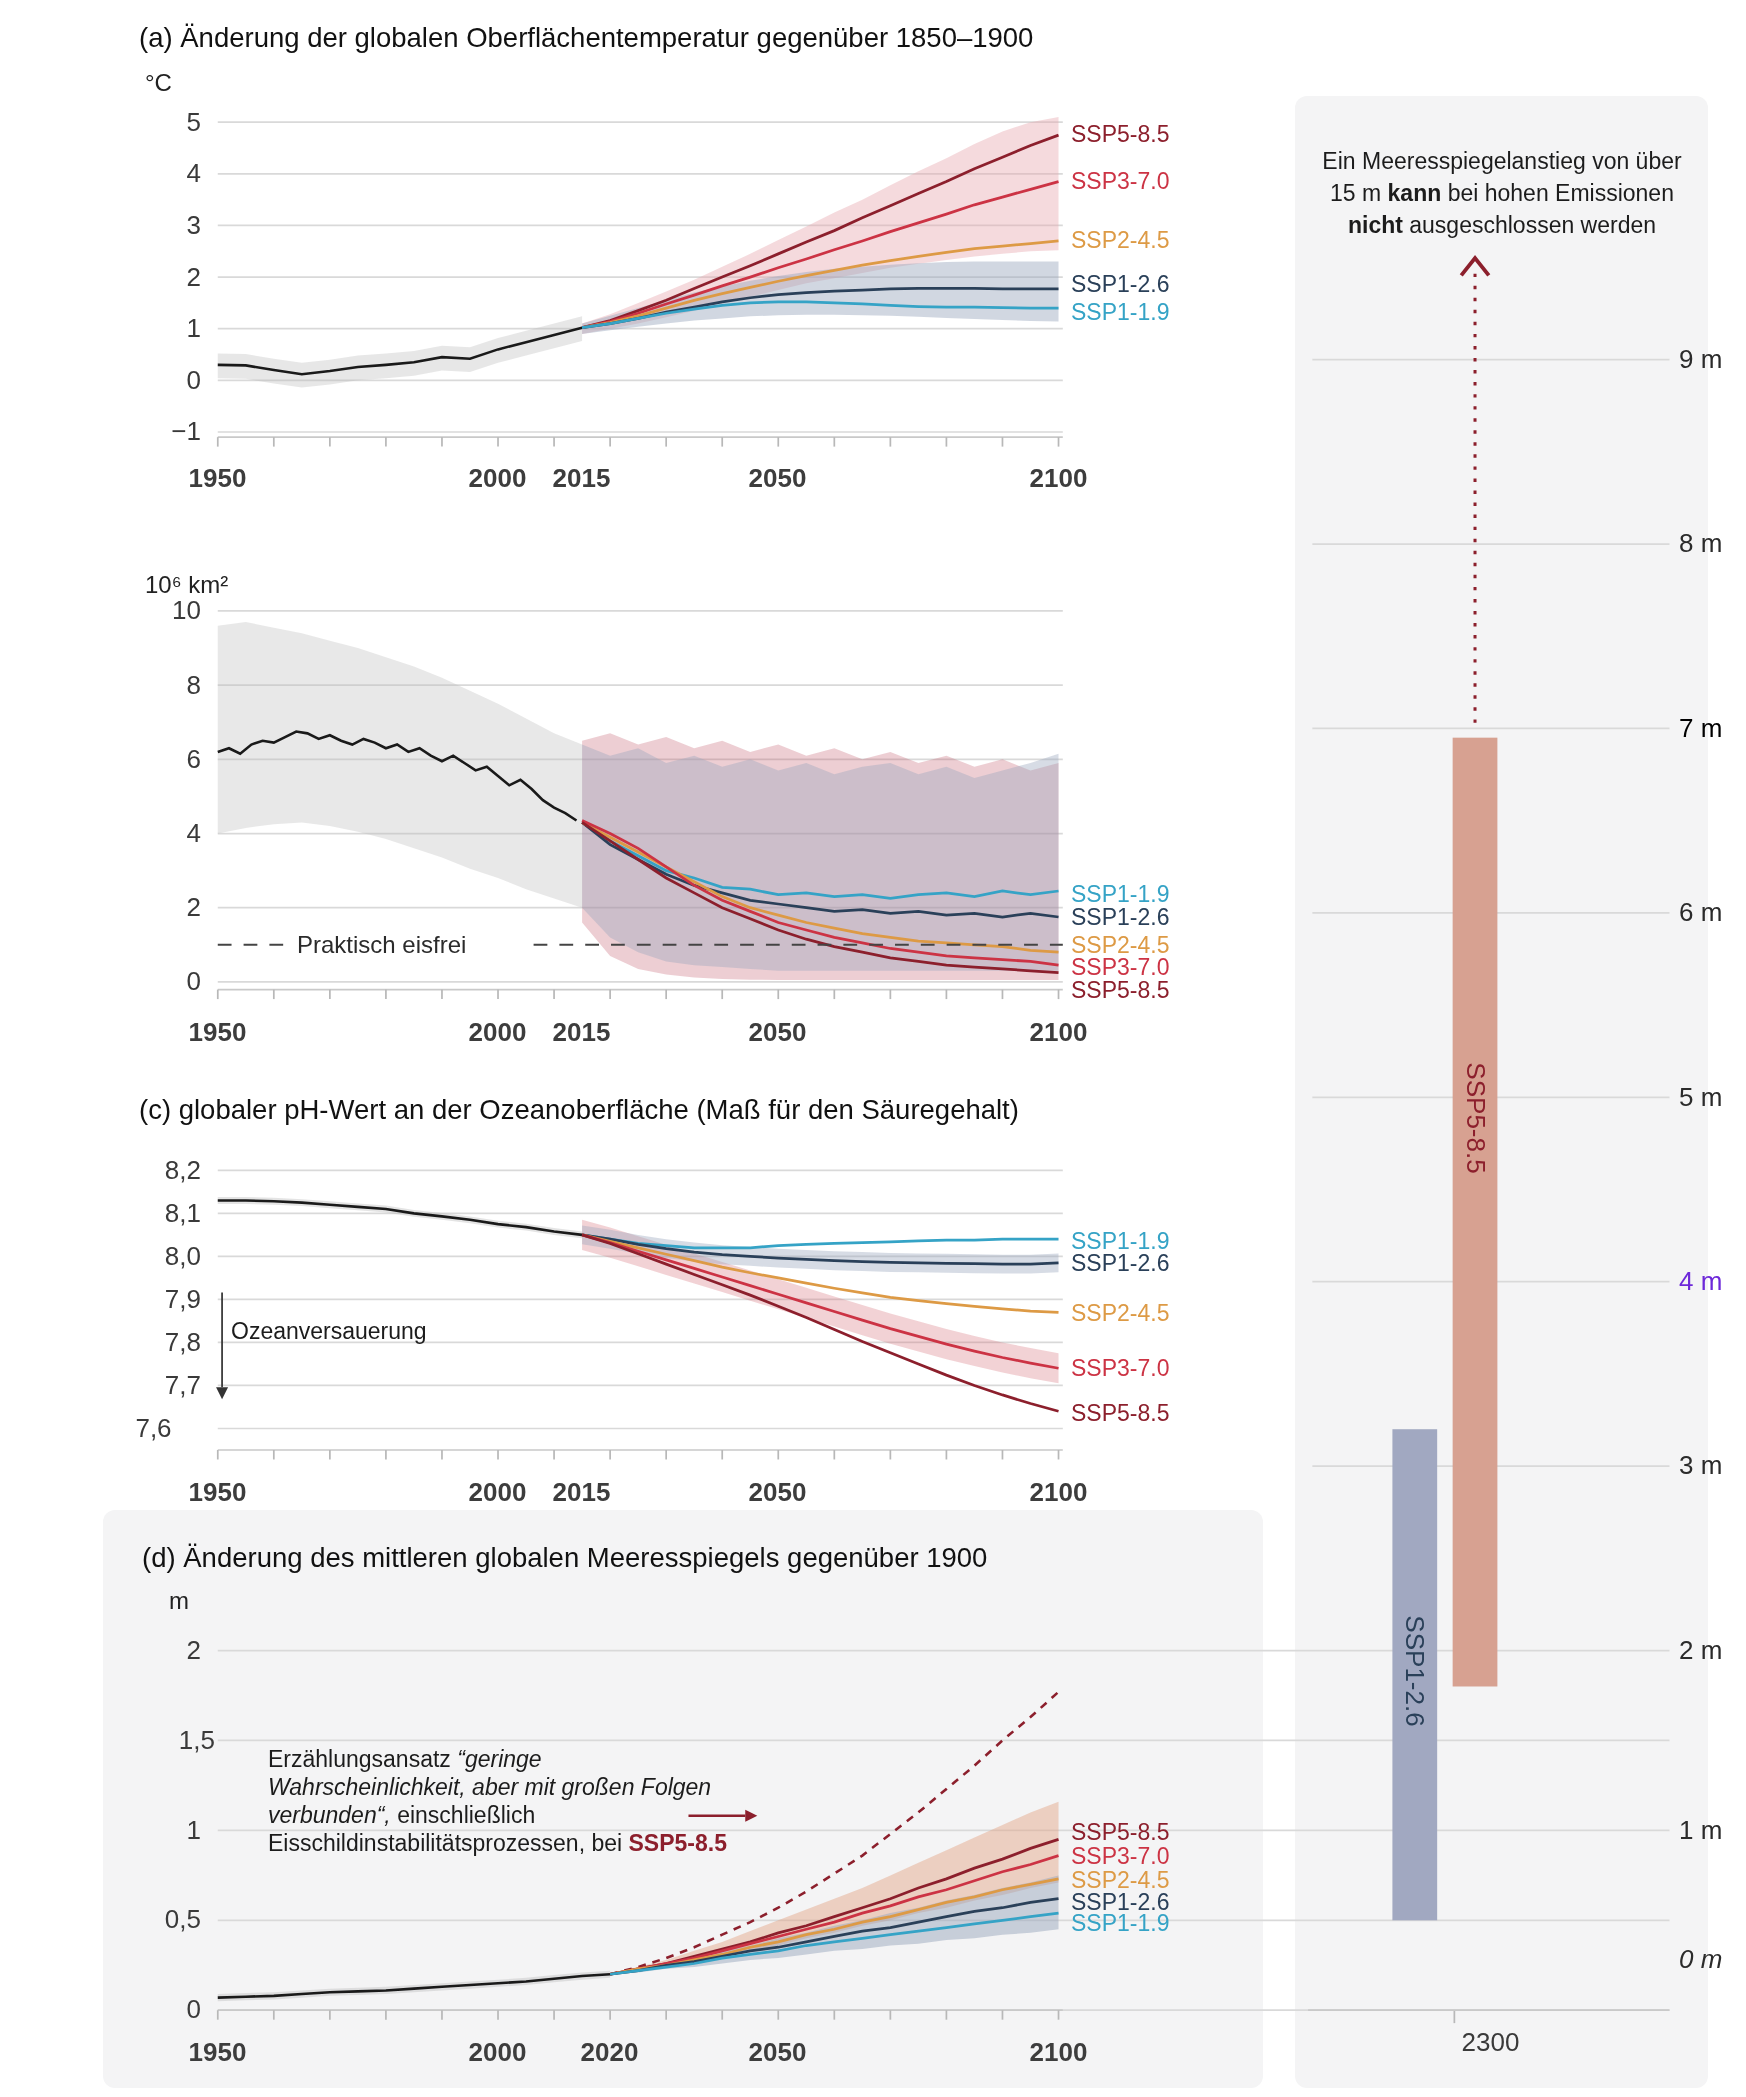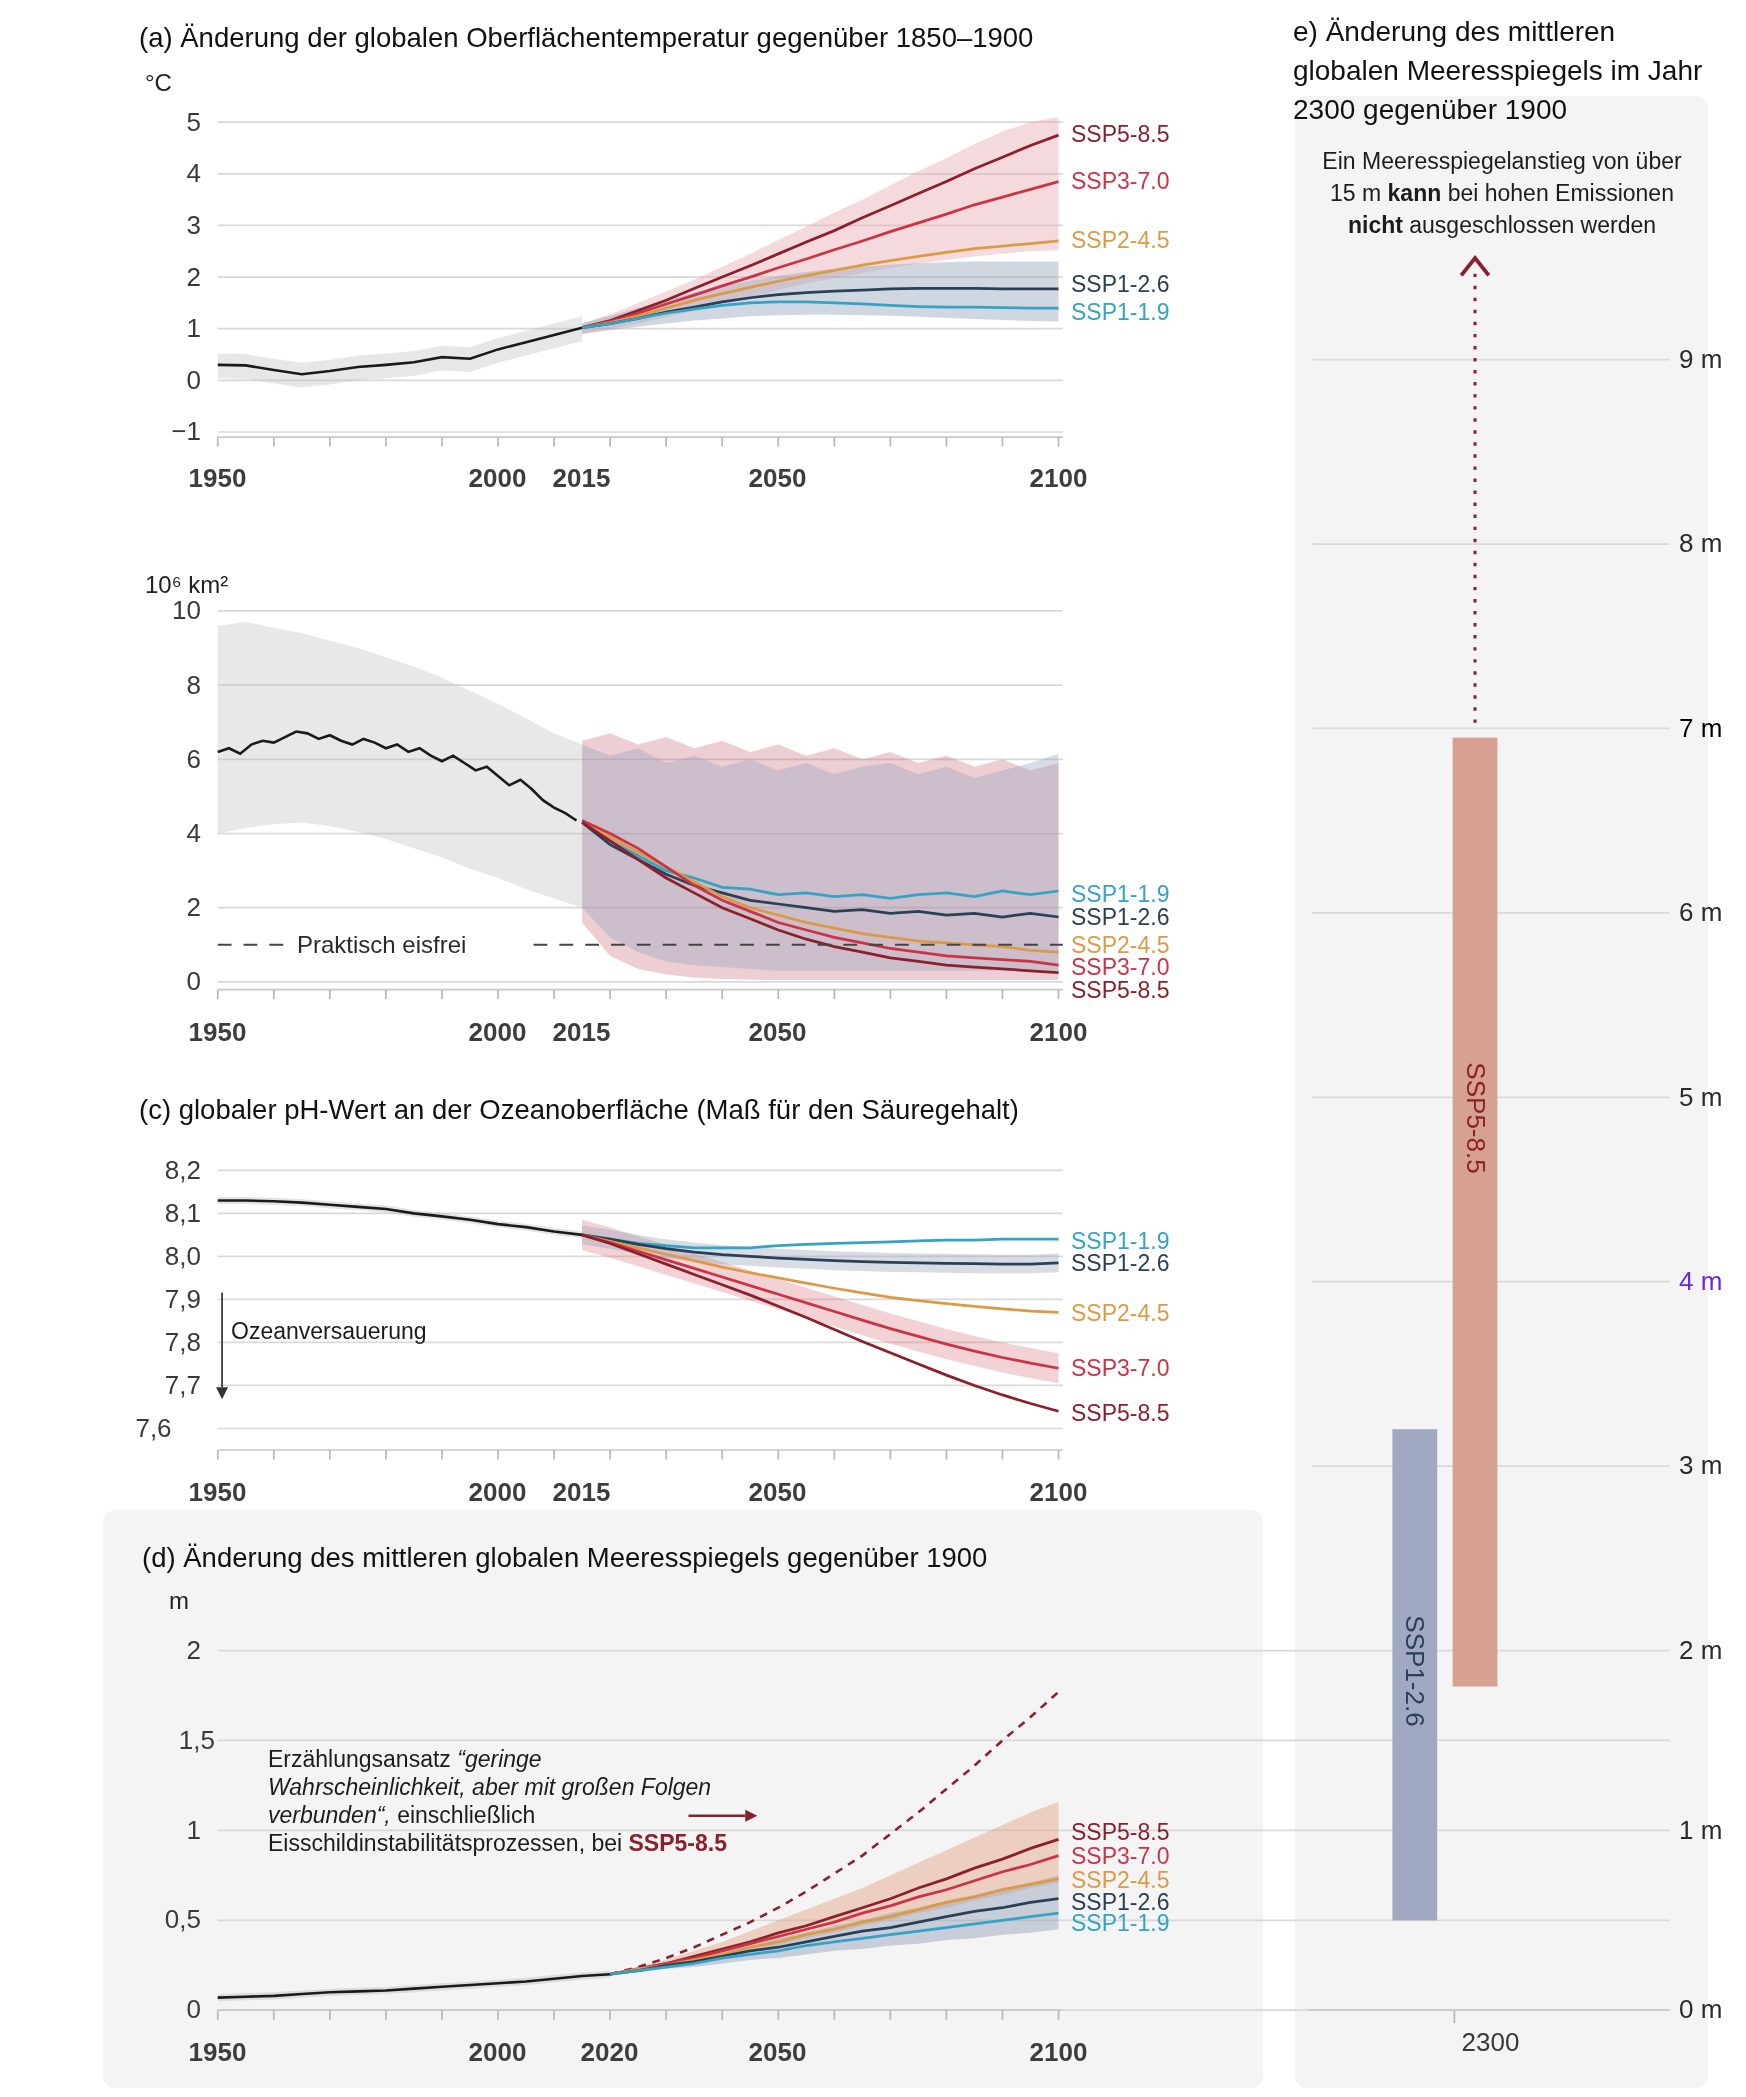--- a/index.html
+++ b/index.html
@@ -185,21 +185,20 @@
     <div class="t title" style="left:139px;top:22.4px;">(a) Änderung der globalen Oberflächentemperatur gegenüber 1850–1900</div>
     <div class="t unit" style="left:145px;top:69px;">°C</div>
 
     <div class="t unit" style="left:145px;top:571px;">10⁶ km²</div>
 
     <div class="t title" style="left:139px;top:1094px;">(c) globaler pH-Wert an der Ozeanoberfläche (Maß für den Säuregehalt)</div>
 
     <div class="t title" style="left:142px;top:1542px;">(d) Änderung des mittleren globalen Meeresspiegels gegenüber 1900</div>
     <div class="t unit" style="left:169px;top:1587px;">m</div>
 
-    <div class="t etitle" style="left:1293px;top:12px;width:434px;">e) Änderung des mittleren globalen Meeresspiegels im Jahr 2300 gegenüber 1900</div>
 
     <div id="e-note" class="t note" style="left:1315px;top:145px;width:374px;"><span>Ein Meeresspiegelanstieg von über 15 m </span><span style="font-weight: bold;">kann</span><span> bei hohen Emissionen </span><span style="font-weight: bold;">nicht</span><span> ausgeschlossen werden</span></div>
 
     <div class="t eis" style="left:297px;top:931px;">Praktisch eisfrei</div>
 
     <div class="t" style="left:231px;top:1318px;font-size:23px;color:#1c1c1c;">Ozeanversauerung</div>
 
     <div id="d-note" class="t dnote" style="left:268px;top:1745px;width:465px;"><span>Erzählungsansatz </span><span style="font-style: italic;">“geringe Wahrscheinlichkeit, aber mit großen Folgen verbunden“, </span><span>einschließlich Eisschildinstabilitätsprozessen, bei </span><span style="font-weight: bold; color: rgb(140, 31, 44);">SSP5-8.5</span></div>
 
     <div class="barlabel" style="left:1475px;top:1118px;color:#8c1f2c;">SSP5-8.5</div>
@@ -264,21 +263,21 @@
       <div class="legend" style="left: 1071px; top: 1819px; color: rgb(140, 31, 44);">SSP5-8.5</div>
       <div class="legend" style="left: 1071px; top: 1843px; color: rgb(204, 51, 68);">SSP3-7.0</div>
       <div class="legend" style="left: 1071px; top: 1867px; color: rgb(221, 154, 69);">SSP2-4.5</div>
       <div class="legend" style="left: 1071px; top: 1889px; color: rgb(42, 64, 89);">SSP1-2.6</div>
       <div class="legend" style="left: 1071px; top: 1910px; color: rgb(53, 163, 198);">SSP1-1.9</div>
       <div class="ticklabel" style="left: 179px; top: 2037px; width: 77px; text-align: center; font-weight: bold; color: rgb(61, 61, 61);">1950</div>
       <div class="ticklabel" style="left: 459px; top: 2037px; width: 77px; text-align: center; font-weight: bold; color: rgb(61, 61, 61);">2000</div>
       <div class="ticklabel" style="left: 571px; top: 2037px; width: 77px; text-align: center; font-weight: bold; color: rgb(61, 61, 61);">2020</div>
       <div class="ticklabel" style="left: 739px; top: 2037px; width: 77px; text-align: center; font-weight: bold; color: rgb(61, 61, 61);">2050</div>
       <div class="ticklabel" style="left: 1020px; top: 2037px; width: 77px; text-align: center; font-weight: bold; color: rgb(61, 61, 61);">2100</div>
-      <div class="ticklabel" style="left: 1679px; top: 1994px; color: rgb(43, 43, 43);">0 m</div>
+      <div class="ticklabel" style="left: 1679px; top: 1944px; color: rgb(43, 43, 43); font-style: italic;">0 m</div>
       <div class="ticklabel" style="left: 1679px; top: 1815px; color: rgb(43, 43, 43);">1 m</div>
       <div class="ticklabel" style="left: 1679px; top: 1635px; color: rgb(43, 43, 43);">2 m</div>
       <div class="ticklabel" style="left: 1679px; top: 1450px; color: rgb(43, 43, 43);">3 m</div>
       <div class="ticklabel" style="left: 1679px; top: 1266px; color: #6d28d9;">4 m</div>
       <div class="ticklabel" style="left: 1679px; top: 1082px; color: rgb(43, 43, 43);">5 m</div>
       <div class="ticklabel" style="left: 1679px; top: 897px; color: rgb(43, 43, 43);">6 m</div>
       <div class="ticklabel" style="left: 1679px; top: 713px; color: #000000;">7 m</div>
       <div class="ticklabel" style="left: 1679px; top: 528px; color: rgb(43, 43, 43);">8 m</div>
       <div class="ticklabel" style="left: 1679px; top: 344px; color: rgb(43, 43, 43);">9 m</div>
     </div>

